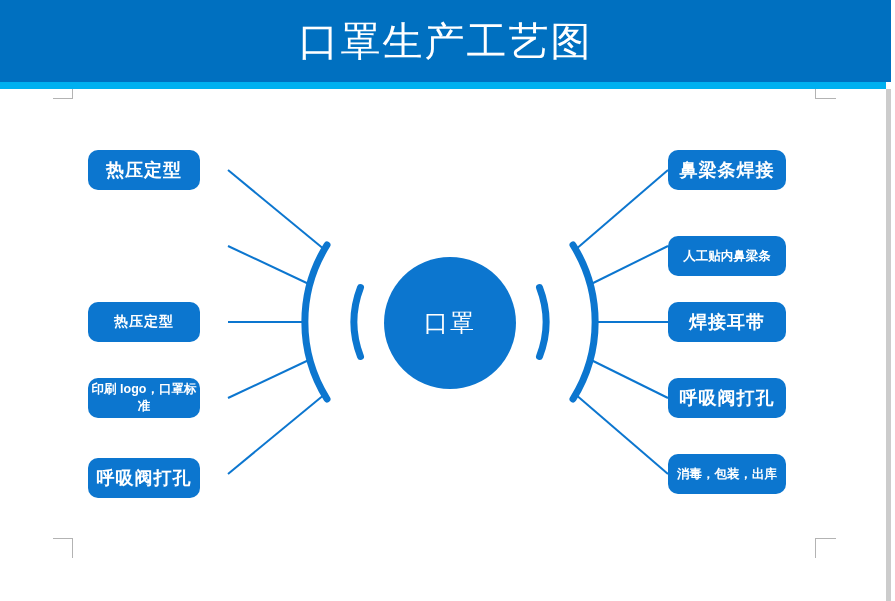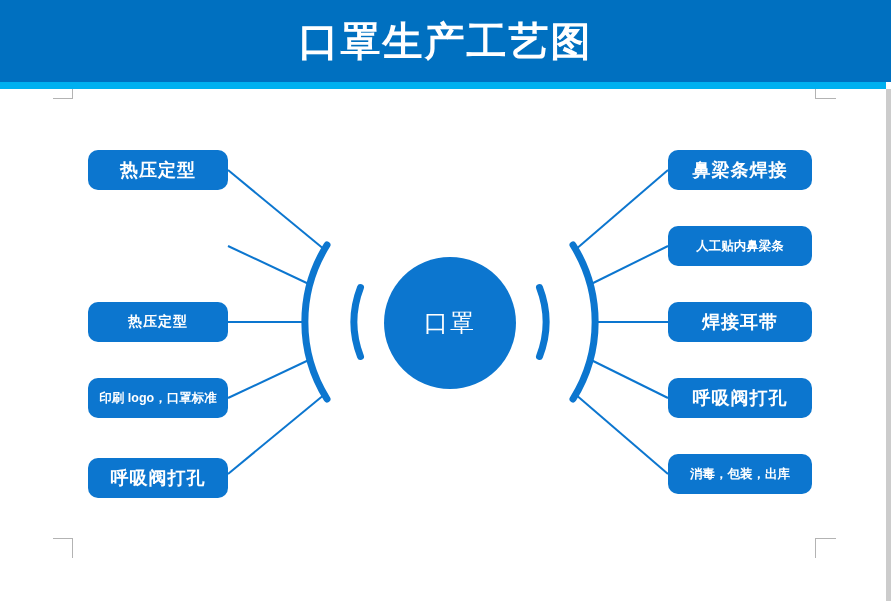--- a/index.html
+++ b/index.html
@@ -11,46 +11,46 @@
     --gutter-gray:#cccccc;
   }
   *{box-sizing:border-box;margin:0;padding:0;}
   html,body{width:895px;height:601px;overflow:hidden;background:#fff;
     font-family:"Liberation Sans","DejaVu Sans",sans-serif;}
   .page{position:relative;width:895px;height:601px;background:#fff;}
 
   
   .banner{position:absolute;left:0;top:0;width:891px;height:82px;
     background:var(--banner-blue);display:flex;align-items:center;justify-content:center;}
-  .banner-title{color:var(--text-white);font-size:40px;font-weight:700;letter-spacing:2px;}
+  .banner-title{color:var(--text-white);font-size:40px;font-weight:400;letter-spacing:2px;}
   .accent-strip{position:absolute;left:0;top:82px;width:886px;height:7px;
     background:var(--accent-strip-blue);}
 
   
   .right-gutter{position:absolute;left:886px;top:89px;width:5px;height:512px;
     background:var(--gutter-gray);}
 
   
   svg.diagram{position:absolute;left:0;top:0;width:895px;height:601px;}
   .conn{stroke:var(--shape-blue);stroke-width:2;fill:none;}
   .arc{stroke:var(--shape-blue);stroke-width:7;fill:none;stroke-linecap:round;}
   .corner-mark{stroke:var(--mark-gray);stroke-width:1;fill:none;}
 
   
   .center-circle{position:absolute;left:384px;top:257px;width:132px;height:132px;
     border-radius:50%;background:var(--shape-blue);
     display:flex;align-items:center;justify-content:center;}
   .center-label{color:var(--text-white);font-size:24px;font-weight:400;letter-spacing:2px;}
 
   
-  .node{position:absolute;width:140px;height:40px;border-radius:10px;
+  .node{position:absolute;width:112px;height:40px;border-radius:10px;
     background:var(--shape-blue);display:flex;align-items:center;justify-content:center;
     color:var(--text-white);text-align:center;}
   .node.left{left:88px;}
-  .node.right{left:668px;width:144px;}
+  .node.right{left:668px;width:118px;}
   .sz-lg{font-size:18px;font-weight:700;letter-spacing:1px;}
   .sz-md{font-size:14px;font-weight:700;letter-spacing:1px;}
   .sz-sm{font-size:12.5px;font-weight:600;}
 </style>
 </head>
 <body>
 
 <div class="page">
 
   <svg class="diagram" viewBox="0 0 895 601">
@@ -98,21 +98,21 @@
   <div class="node left sz-sm" style="top:378px">
     <span>印刷 logo，口罩标准</span>
   </div>
   <div class="node left sz-lg" style="top:458px">
     <span>呼吸阀打孔</span>
   </div>
 
   <div class="node right sz-lg" style="top:150px">
     <span>鼻梁条焊接</span>
   </div>
-  <div class="node right sz-sm" style="top:226px">
+  <div class="node right sz-sm" style="top:236px">
     <span>人工贴内鼻梁条</span>
   </div>
   <div class="node right sz-lg" style="top:302px">
     <span>焊接耳带</span>
   </div>
   <div class="node right sz-lg" style="top:378px">
     <span>呼吸阀打孔</span>
   </div>
   <div class="node right sz-sm" style="top:454px">
     <span>消毒，包装，出库</span>

